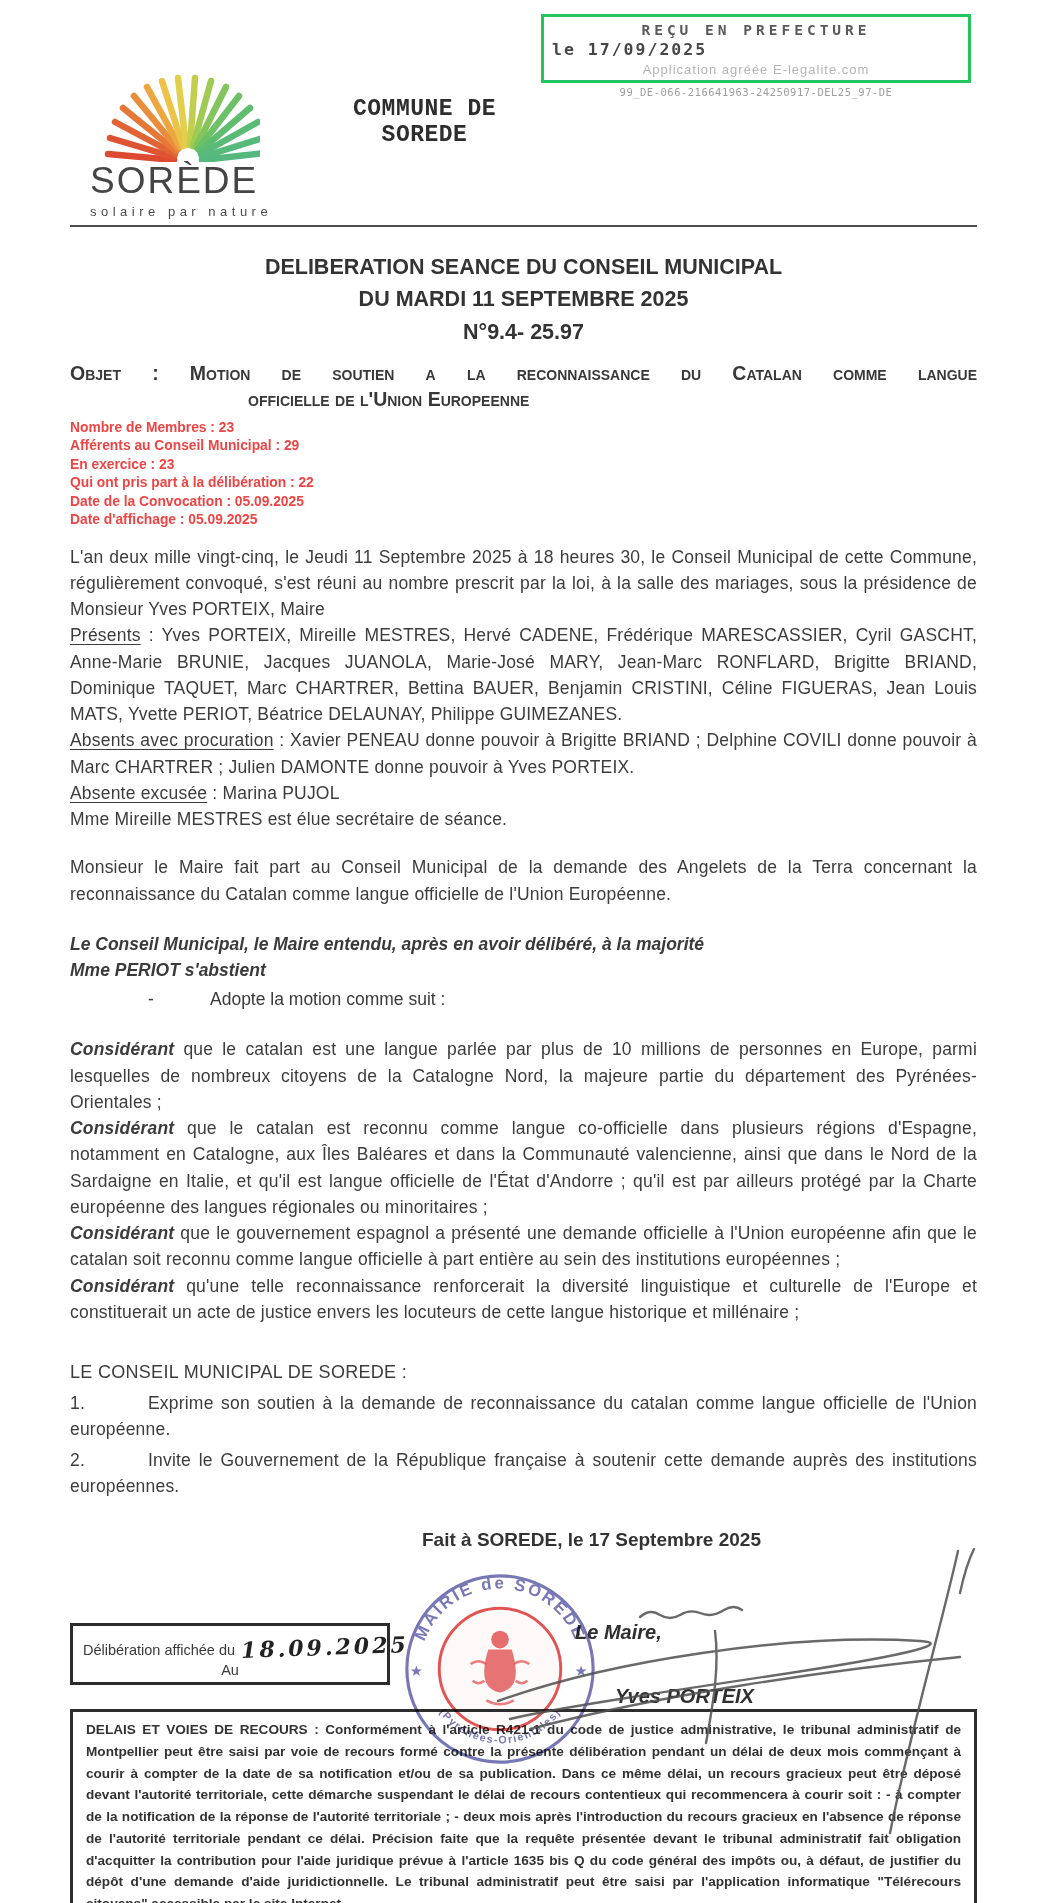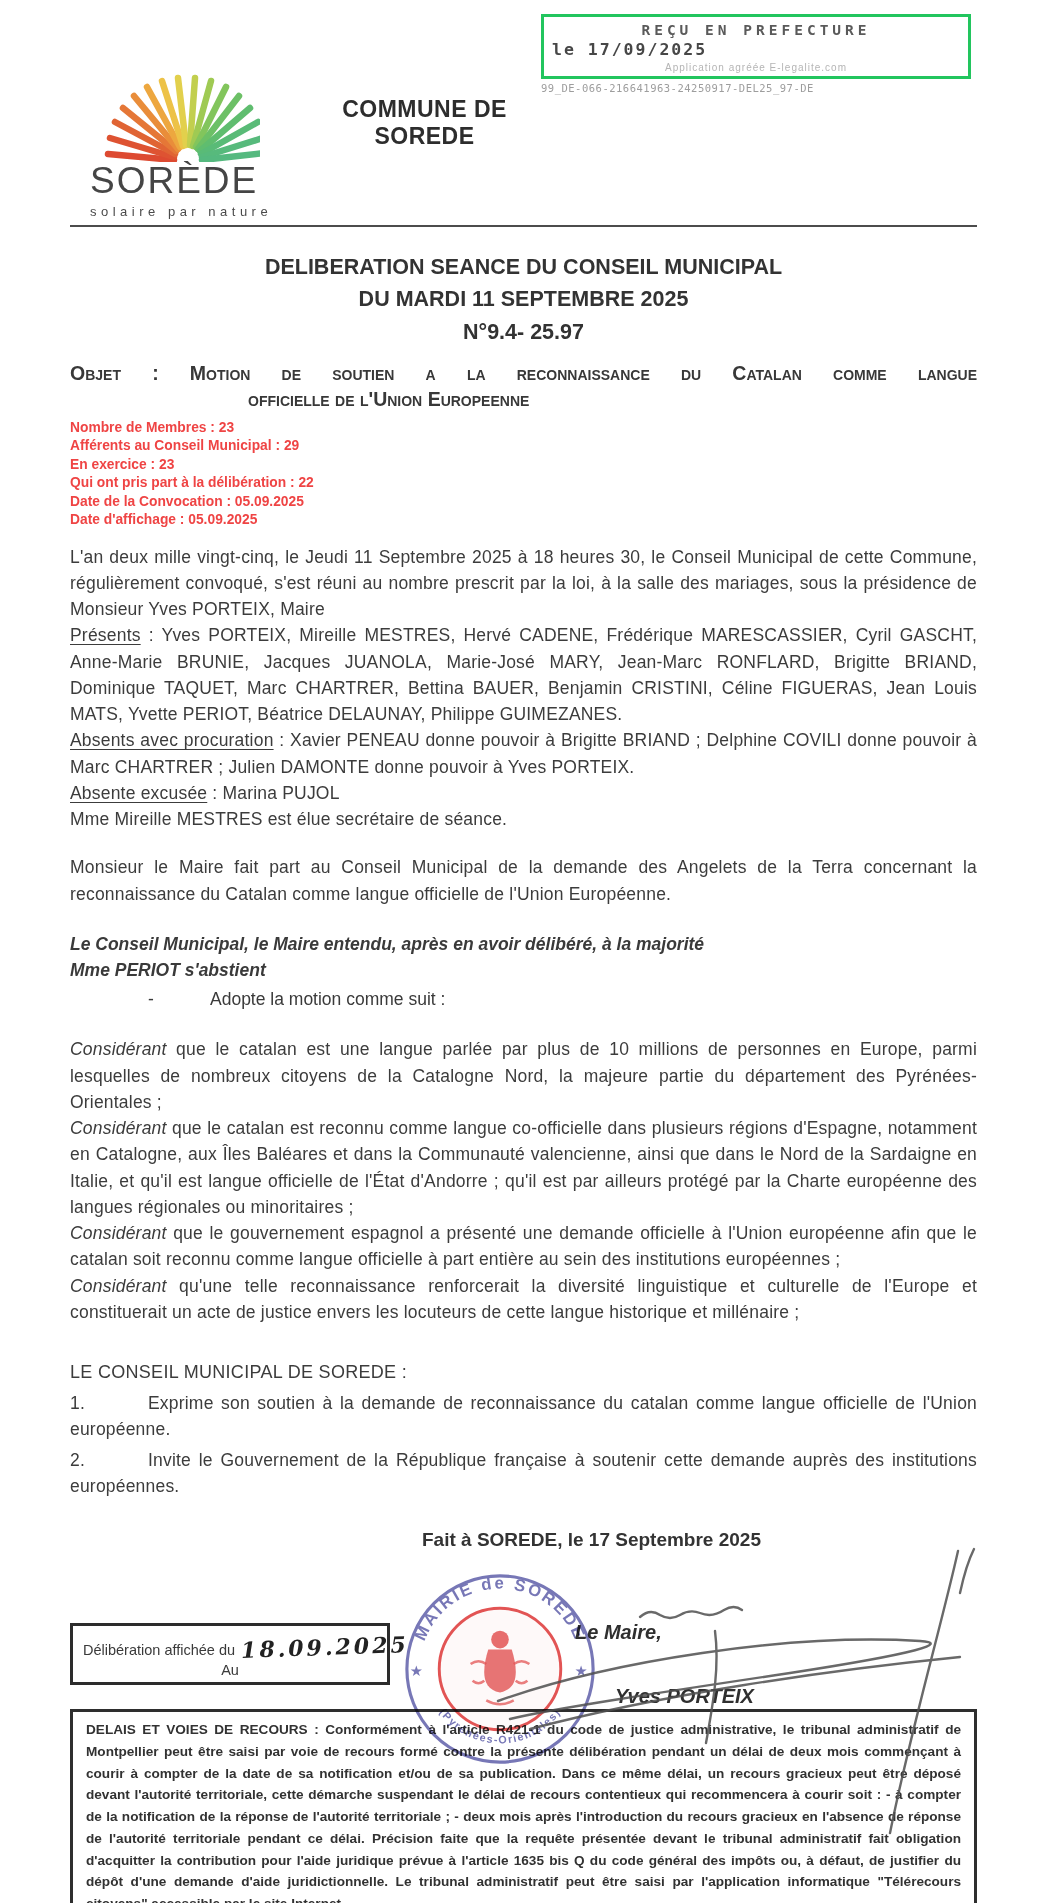--- a/index.html
+++ b/index.html
@@ -10,43 +10,43 @@
     margin:0 auto;
   }
   .content { padding:0 64px 0 70px; }
 
   
   .header { display:flex; align-items:flex-start; }
   .logo-wrap { width:238px; padding-top:62px; padding-left:20px; }
   .logo-name { font-size:37px; letter-spacing:2px; color:#454545; margin-top:-6px; }
   .logo-tagline { font-size:13px; letter-spacing:4.5px; color:#4a4a4a; margin-top:2px; }
   .header-center { flex:1; text-align:center; padding-top:96px; }
-  .commune-title { font-family:Liberation Sans, sans-serif; font-weight:bold; font-size:23px; color:#2d2d2d; letter-spacing:.5px; }
+  .commune-title { font-family:Liberation Mono, monospace; font-weight:bold; font-size:23px; color:#2d2d2d; letter-spacing:.5px; }
   .pref-wrap { width:436px; padding-top:14px; padding-right:6px; }
   .pref-box { border:3px solid #22c55e; padding:5px 8px 3px; background:#fff; }
   .pref-line1 { font-family:"DejaVu Sans Mono", monospace; font-weight:bold; font-size:14.5px; letter-spacing:4px; color:#5a5a5a; text-align:center; }
   .pref-line2 { font-family:"DejaVu Sans Mono", monospace; font-weight:bold; font-size:16.5px; letter-spacing:2px; color:#474747; text-align:left; margin-top:2px; }
-  .pref-line3 { font-size:10px; color:#b5b5b5; text-align:center; margin-top:3px; letter-spacing:1px; }
-  .pref-ref { font-family:"DejaVu Sans Mono", monospace; font-size:10.5px; color:#9d9d9d; text-align:left; margin-top:3px; letter-spacing:.5px; }
+  .pref-line3 { font-size:13px; color:#b5b5b5; text-align:center; margin-top:3px; letter-spacing:1px; }
+  .pref-ref { font-family:"DejaVu Sans Mono", monospace; font-size:10.5px; color:#9d9d9d; text-align:center; margin-top:3px; letter-spacing:.5px; }
 
   .rule { border:none; border-top:2.5px solid #4c4c4c; margin:6px 0 0; }
 
   
   .doc-title { text-align:center; margin-top:24px; font-weight:bold; font-size:21.5px; color:#333; line-height:1.5; }
   .objet { margin-top:14px; font-weight:bold; color:#383838; }
   .objet-line1 { font-variant:small-caps; font-size:19.5px; text-align:justify; text-align-last:justify; }
   .objet-line2 { font-variant:small-caps; font-size:19.5px; margin-left:178px; margin-top:3px; }
 
   .stats { margin-top:8px; font-size:13.8px; font-weight:bold; line-height:1.34; color:#ef4444; }
 
   
   .para { font-size:17.5px; line-height:1.5; text-align:justify; color:#3c3c3c; letter-spacing:.2px; }
   .block { margin-top:14px; }
   .u { text-decoration:underline; text-underline-offset:3px; }
-  .bi { font-weight:normal; font-style:italic;margin-top:38px; }
+  .bi { font-weight:bold; font-style:italic;margin-top:38px; }
   .decision { margin-top:24px; font-weight:bold; font-style:italic; font-size:17.5px; line-height:1.5; }
   .adopt-line { margin-top:6px; padding-left:78px; font-size:17.5px; }
   .adopt-dash { display:inline-block; width:62px; }
   .conseil-header { margin-top:34px; font-size:18px; letter-spacing:.3px; }
   .res { margin-top:4px; }
   .res-num { display:inline-block; width:78px; }
   .fait { margin-top:30px; margin-left:352px; font-weight:bold; font-size:19px; color:#333; }
 
   
   .signature-area { position:relative; height:152px; margin-top:6px; }

